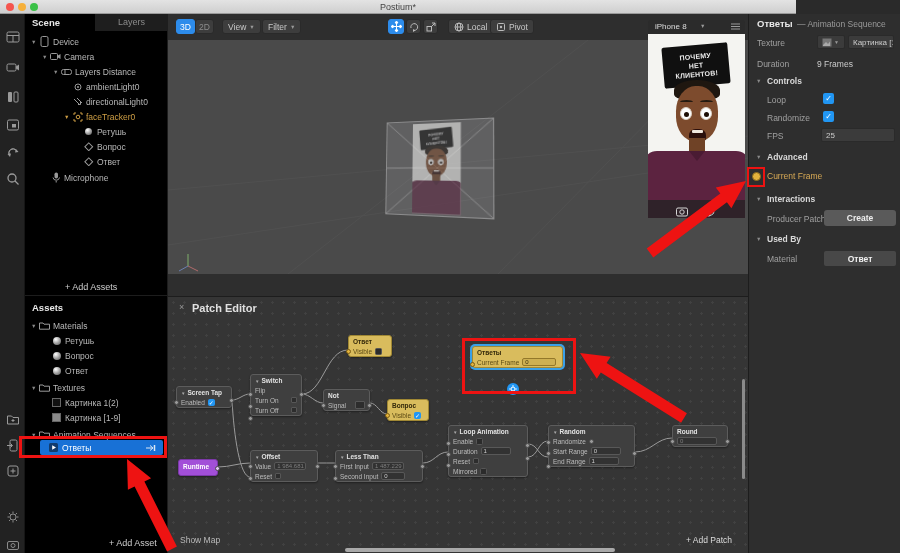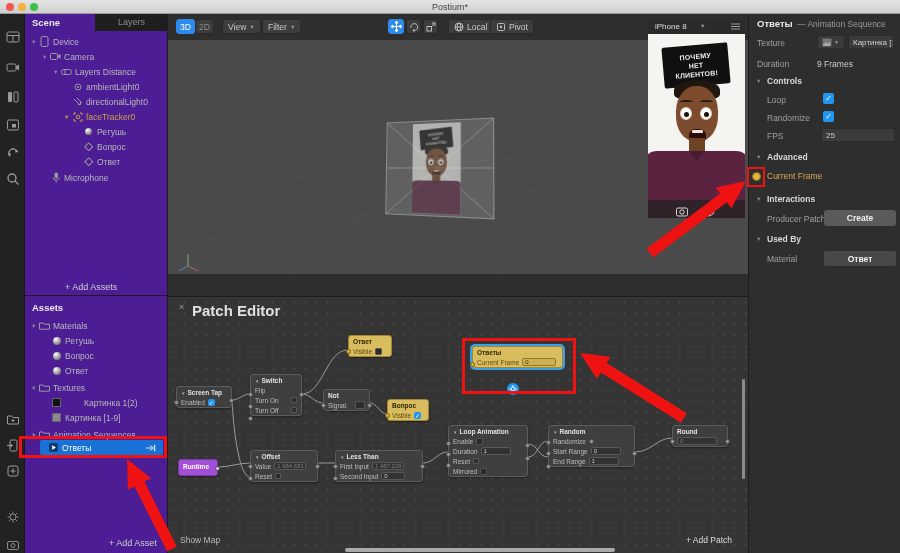--- a/index.html
+++ b/index.html
@@ -1,28 +1,28 @@
 <!DOCTYPE html>
 <html><head>
 <meta charset="utf-8">
 <style>
   html,body{margin:0;padding:0;background:#1c1c1c;}
   *{box-sizing:border-box;font-family:"Liberation Sans",sans-serif;}
   #win{position:relative;width:900px;height:553px;background:#2a2a2a;overflow:hidden;}
   .abs{position:absolute;}
   
-  #titlebar{left:0;top:0;width:900px;height:14px;background:linear-gradient(#e3e3e3,#cfcfcf);border-bottom:1px solid #9a9a9a;}
+  #titlebar{left:0;top:0;width:796px;height:14px;background:linear-gradient(#e3e3e3,#cfcfcf);border-bottom:1px solid #9a9a9a;}
   .tl{width:8px;height:8px;border-radius:50%;top:3px;}
   #title{width:100%;text-align:center;font-size:9px;color:#444;top:2px;}
   
   #strip{left:0;top:14px;width:25px;height:539px;background:#222;border-right:1px solid #161616;}
   .sicon{left:6px;width:14px;height:14px;}
   .sicon svg{display:block}
   
-  .panel{background:#4c1d95;}
+  .panel{background:#000000;}
   #scenep{left:25px;top:14px;width:143px;height:282px;border-right:1px solid #1d1d1d;border-bottom:1px solid #1d1d1d;}
   #assetsp{left:25px;top:296px;width:143px;height:257px;border-right:1px solid #1d1d1d;}
   .phead{font-size:9.5px;font-weight:bold;color:#e8e8e8;}
   #layers-tab{left:70px;top:0;width:73px;height:17px;background:#1e1e1e;color:#8b8b8b;font-size:9px;text-align:center;line-height:17px;}
   .trow{position:absolute;height:15px;display:flex;align-items:center;font-size:8.5px;color:#b8b8b8;white-space:nowrap;}
   .trow .car{font-size:5.5px;color:#8a8a8a;width:8px;}
   .trow .ic{width:11px;height:10px;margin-right:3px;display:inline-flex;align-items:center;justify-content:center;}
   .sphere{width:8px;height:8px;border-radius:50%;background:radial-gradient(circle at 35% 30%,#fff,#9a9a9a 55%,#555);}
   .thumb{width:9px;height:9px;border:1px solid #666;background:#111;}
   .thumb.light{background:#8a8a8a;}
@@ -523,21 +523,21 @@
       </div>
     <div class="trow" style="left:6px;top:84px;">
         <span class="car">▼</span>
         <span class="ic">
           <svg width="11" height="9">
             <path d="M0.5 2 h3.5 l1 1.2 h5.5 v5 h-10Z" fill="none" stroke="#9a9a9a"></path>
           </svg>
         </span>
         <span>Textures</span>
       </div>
-    <div class="trow" style="left:26px;top:99px;gap:19px;">
+    <div class="trow" style="left:26px;top:99px;">
         <span class="ic">
           <span class="thumb"></span>
         </span>
         <span>Картинка 1(2)</span>
       </div>
     <div class="trow" style="left:26px;top:114px;">
         <span class="ic">
           <span class="thumb light"></span>
         </span>
         <span>Картинка [1-9]</span>
@@ -565,21 +565,21 @@
               <path d="M4 1.5 L7 4 L4 6.5" fill="none"></path>
               <line x1="8.5" y1="1" x2="8.5" y2="7" stroke-width="1.5"></line>
             </g>
           </svg></span>
       </div>
     <div class="abs addbtn" style="left:84px;top:242px;">+ Add Asset</div>
   </div>
 
   <div class="abs" id="patch">
     <span class="abs" style="left:11px;top:5px;color:#9a9a9a;font-size:9px;">×</span>
-    <span class="abs" style="left:24px;top:5px;font-size:15px;font-weight:bold;color:#e0e0e0;">Patch Editor</span>
+    <span class="abs" style="left:24px;top:5px;font-size:11px;font-weight:bold;color:#e0e0e0;">Patch Editor</span>
 
     <svg class="abs" width="580" height="257" style="left:0;top:0;">
       <g fill="none" stroke="#9a9a9a" stroke-width="1">
         <path d="M64,103 C71,103 75,97 82,97"></path>
         <path d="M134,97 C142,97 147,106 155,106"></path>
         <path d="M134,97 C155,97 158,53 180,53"></path>
         <path d="M202,106 C209,106 212,117 219,117"></path>
         <path d="M64,103 C66,140 72,180 82,180"></path>
         <path d="M50,170 C62,170 70,166 82,166"></path>
         <path d="M150,166 C156,166 161,166 167,166"></path>

